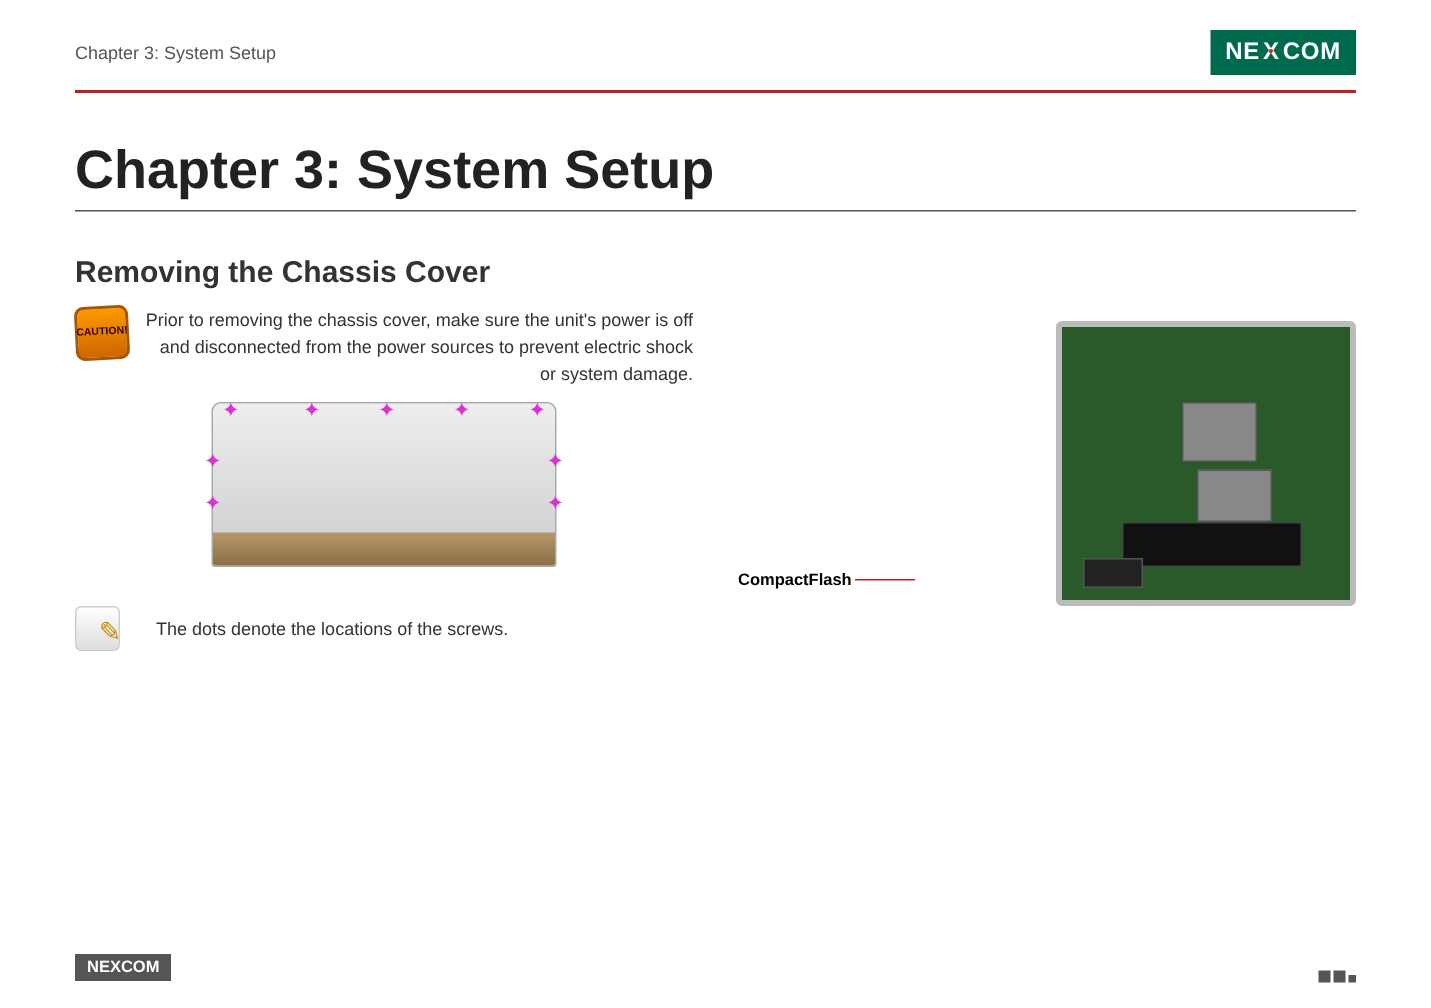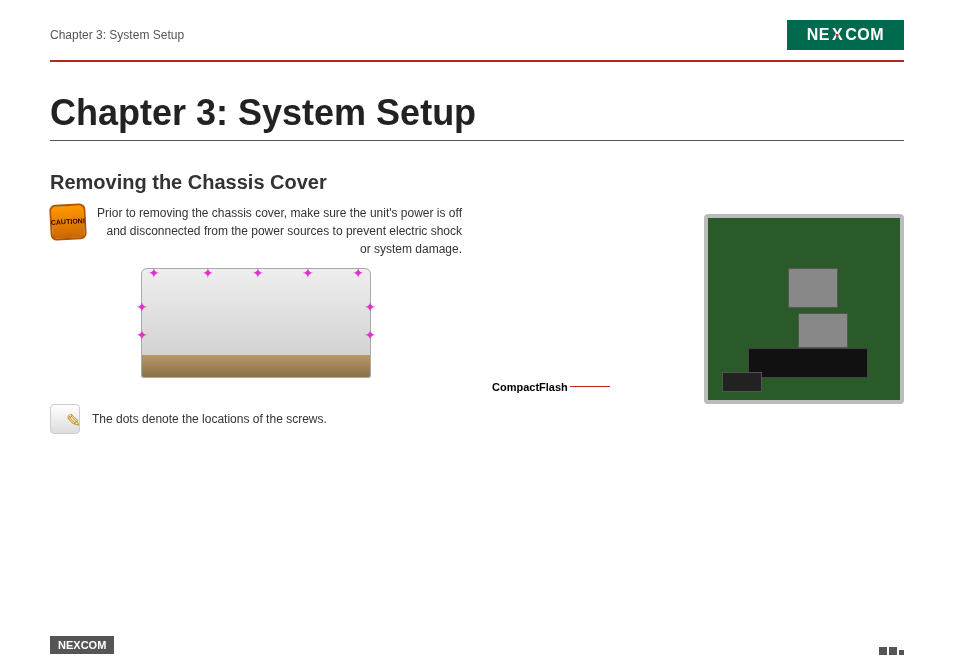--- a/index.html
+++ b/index.html
@@ -24,21 +24,21 @@
 }
 .logo {
   display: flex;
   align-items: center;
   gap: 2px;
 }
 .logo-box {
   background: #006a4e;
   color: #fff;
   font-weight: bold;
-  padding: 6px 20px;
+  padding: 6px 10px;
   font-size: 16px;
   letter-spacing: 0.5px;
   display: inline-flex;
   align-items: center;
 }
 .logo-x {
   color: #fff;
   position: relative;
   padding: 0 2px;
 }
@@ -103,21 +103,21 @@
 }
 .device-img::before {
   content: "";
   position: absolute;
   bottom: 0; left: 0; right: 0;
   height: 22px;
   background: linear-gradient(#b89868, #8a7048);
   border-radius: 0 0 2px 2px;
 }
 .screw-dot { position: absolute; font-size: 14px; color: #d3c; }
-.note-row { display: flex; gap: 12px; align-items: center; margin-top: 26px; }
+.note-row { display: flex; gap: 24px; align-items: center; margin-top: 26px; }
 .note-icon {
   width: 30px; height: 30px;
   background: linear-gradient(#fff, #ddd);
   border: 1px solid #ccc;
   border-radius: 4px;
   position: relative;
   flex-shrink: 0;
 }
 .note-icon::after {
   content: "✎";

